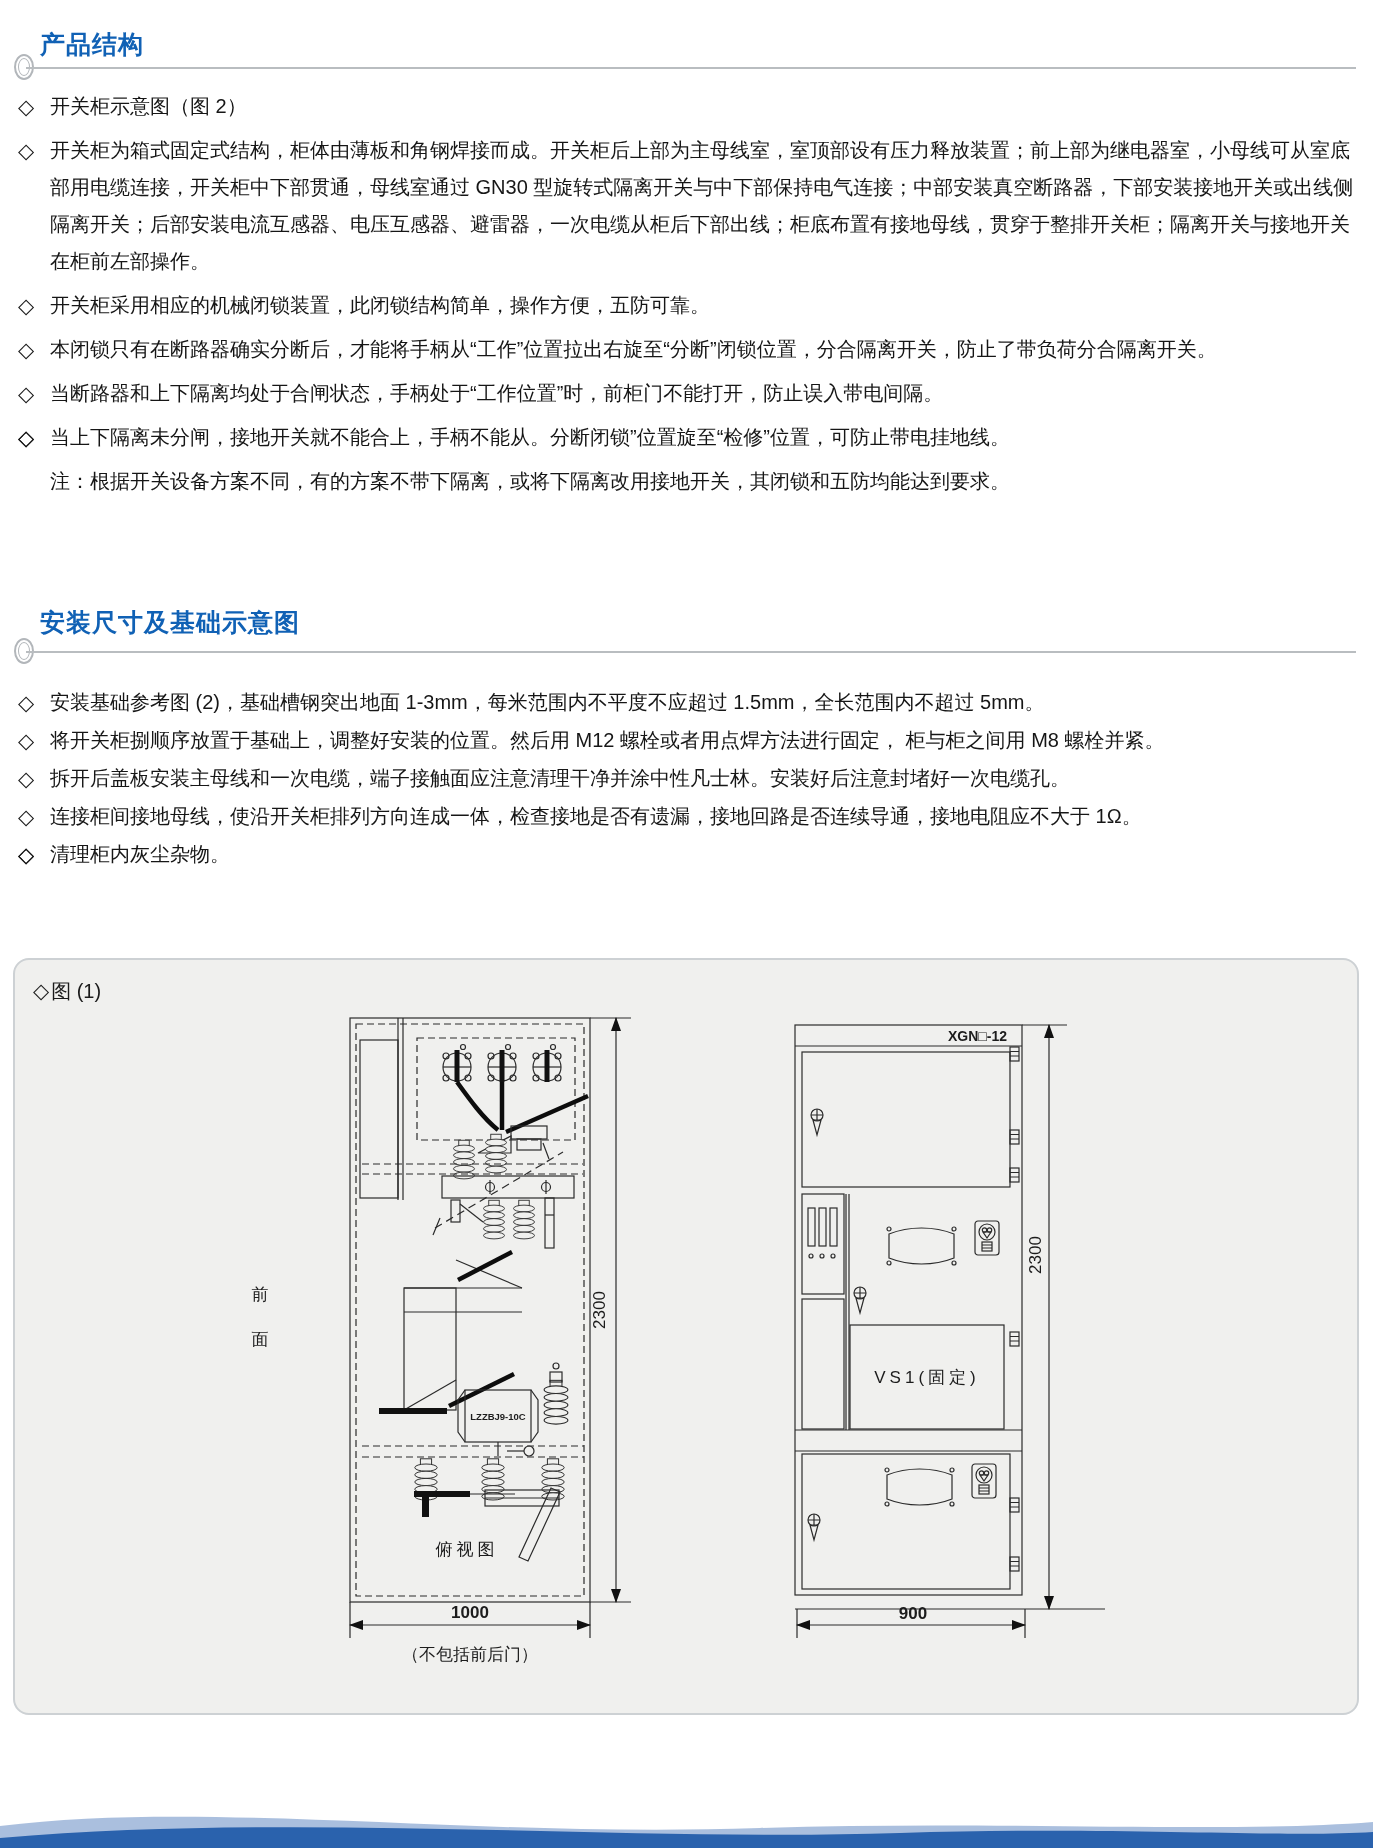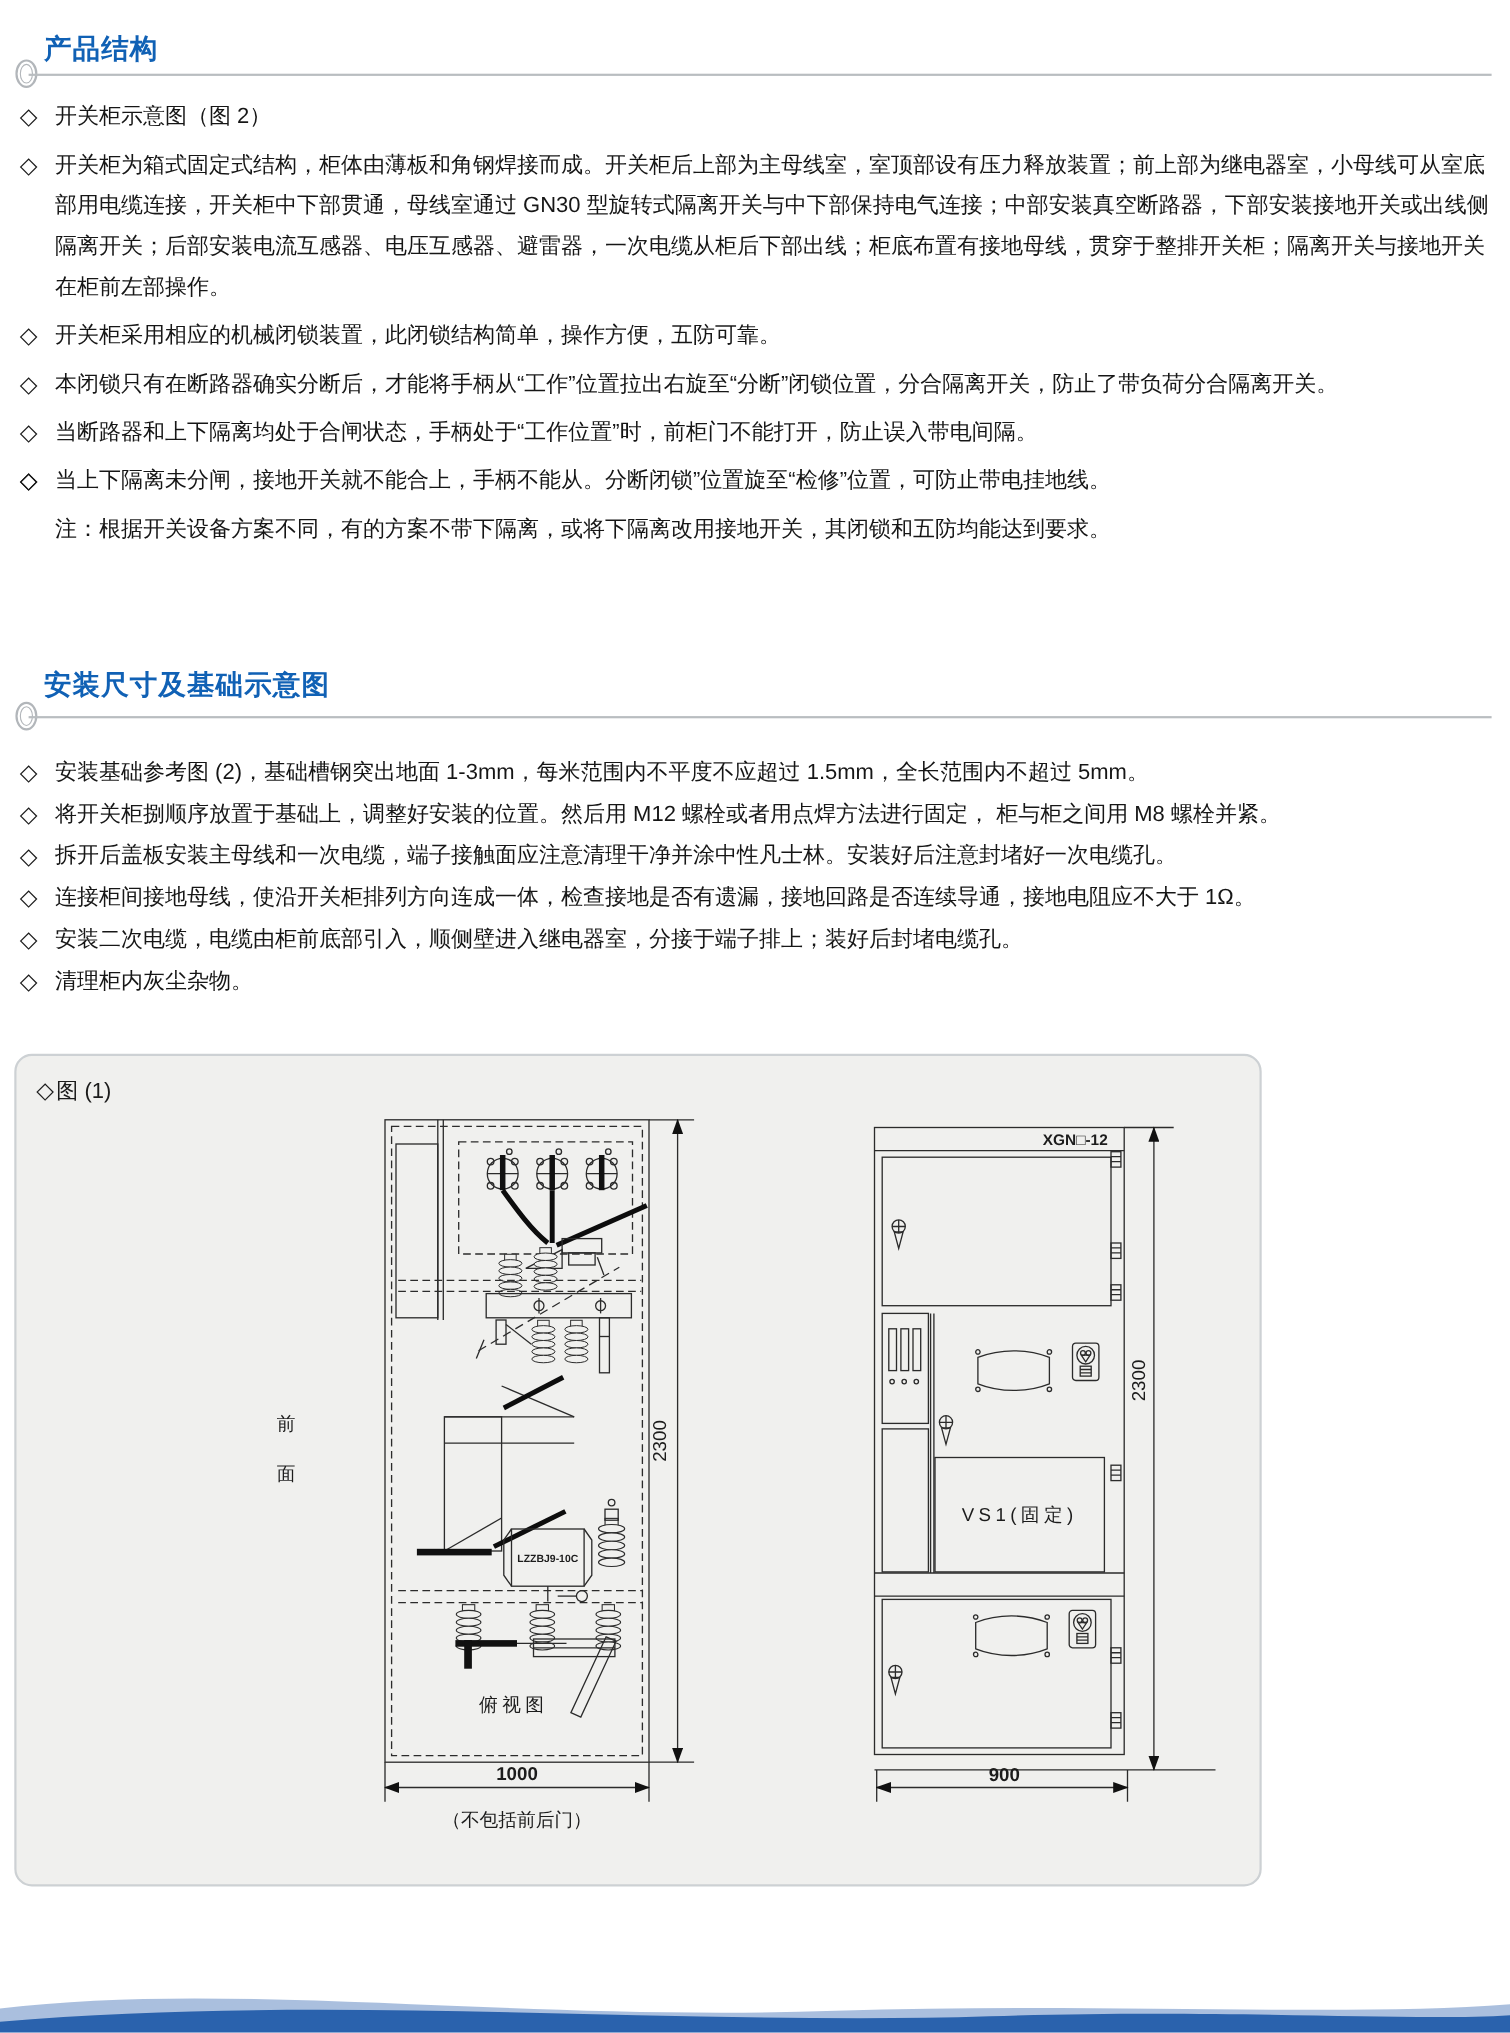--- a/index.html
+++ b/index.html
@@ -10,21 +10,21 @@
   }
   .sec-title{position:absolute;left:40px;font-size:25px;font-weight:bold;color:#1061b5;letter-spacing:1px;}
   .sec-line{position:absolute;left:26px;width:1330px;border-top:2px solid #b9bdc0;}
   .ring{position:absolute;left:14px;width:20px;height:26px;border:2px solid #b2b6ba;border-radius:50%;background:#fff;box-sizing:border-box;}
   .ring::after{content:"";position:absolute;left:2px;top:2px;right:2px;bottom:2px;border:1px solid #b2b6ba;border-radius:50%;}
   .blist{position:absolute;left:18px;width:1342px;}
   .bitem{position:relative;padding-left:32px;font-size:20px;line-height:37px;margin-bottom:7px;}
   .bitem .dia{position:absolute;left:0;top:0;font-size:21px;}
   .bitem.note{padding-left:0;margin-left:32px;}
   .figure-box{
-    position:absolute;left:13px;top:958px;width:1134px;height:757px;box-sizing:border-box;
+    position:absolute;left:13px;top:958px;width:1346px;height:757px;box-sizing:border-box;
     background:#f0f0ee;border:2px solid #cdd1d4;border-radius:16px;
   }
   .fig-label{position:absolute;left:18px;top:18px;font-size:20px;color:#1b1b1b;}
   .fig-label .dia{font-size:21px;margin-right:2px;}
   .fig-svg{position:absolute;left:0;top:0;}
   
   .st{stroke:none;fill:#1c1c1c;}
   .dim{font-size:17px;}
   .dimb{font-size:17px;font-weight:bold;}
   .cjk{font-size:17px;letter-spacing:4px;}
@@ -52,21 +52,21 @@
 
 <div class="sec-title" style="top:606px;">安装尺寸及基础示意图</div>
 <div class="ring" style="top:638px;"></div>
 <div class="sec-line" style="top:651px;"></div>
 
 <div class="blist" style="top:684px;">
   <div class="bitem" style="margin-bottom:1px;"><span class="dia">◇</span><span>安装基础参考图 (2)，基础槽钢突出地面 1-3mm，每米范围内不平度不应超过 1.5mm，全长范围内不超过 5mm。</span></div>
   <div class="bitem" style="margin-bottom:1px;"><span class="dia">◇</span><span>将开关柜捌顺序放置于基础上，调整好安装的位置。然后用 M12 螺栓或者用点焊方法进行固定， 柜与柜之间用 M8 螺栓并紧。</span></div>
   <div class="bitem" style="margin-bottom:1px;"><span class="dia">◇</span><span>拆开后盖板安装主母线和一次电缆，端子接触面应注意清理干净并涂中性凡士林。安装好后注意封堵好一次电缆孔。</span></div>
   <div class="bitem" style="margin-bottom:1px;"><span class="dia">◇</span><span>连接柜间接地母线，使沿开关柜排列方向连成一体，检查接地是否有遗漏，接地回路是否连续导通，接地电阻应不大于 1Ω。</span></div>
-  <div class="bitem" style="margin-bottom:1px;"><span class="dia">◇</span><span>安装二次电缆，电缆由柜前底部引入，顺侧壁进入继电器室，分接于端子排上；装好后封堵电缆孔。</span></div>
+  <div class="bitem" style="margin-bottom:1px;"><span class="dia">◇</span></div>
   <div class="bitem" style="margin-bottom:1px;"><span class="dia">◇</span><span>清理柜内灰尘杂物。</span></div>
 </div>
 
 <div class="figure-box">
   <div class="fig-label">
     <span class="dia">◇</span><span>图 (1)</span>
   </div>
 
   <svg class="fig-svg" width="1346" height="757" viewBox="0 0 1346 757">
     <defs>

